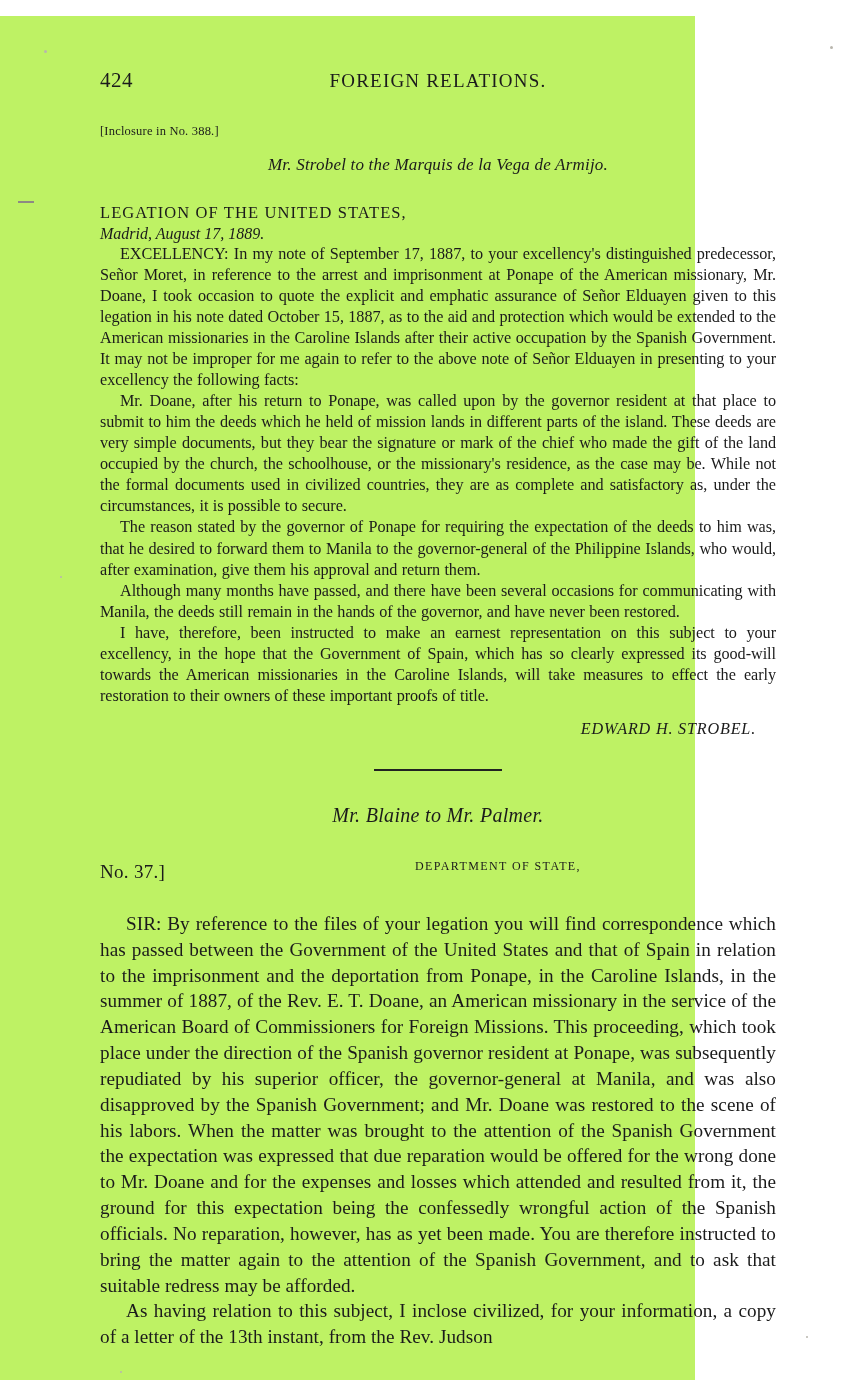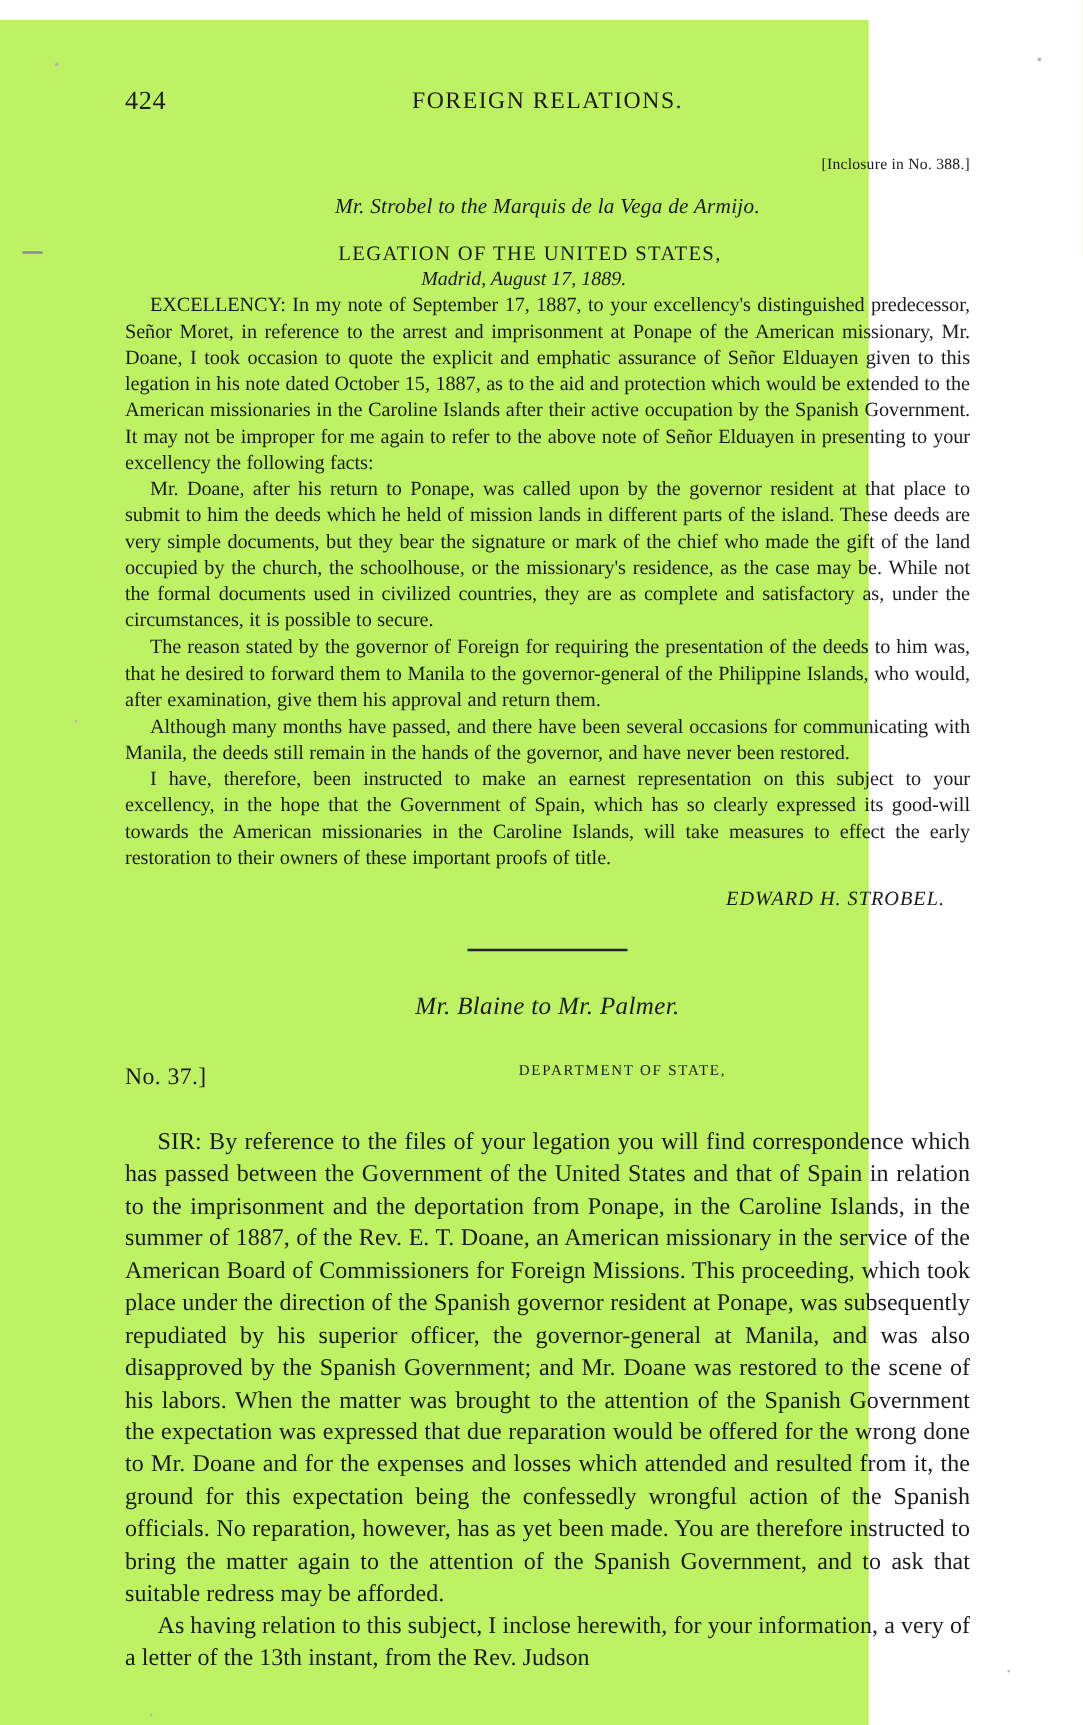--- a/index.html
+++ b/index.html
@@ -45,37 +45,37 @@
     position: absolute;
     left: 0;
     right: 0;
     top: 2px;
     text-align: center;
     font-size: 19px;
     letter-spacing: 1.2px;
   }
 
   .inclosure {
-    text-align: right;
+    text-align: left;
     font-size: 12.5px;
     margin-top: 22px;
     letter-spacing: 0.2px;
   }
 
   .doc-title {
     text-align: center;
     font-style: italic;
     font-size: 17px;
     margin-top: 16px;
     letter-spacing: 0.2px;
   }
 
   .dateline {
-    margin-top: 18px;
-    text-align: center;
+    margin-top: 28px;
+    text-align: left;
     padding-right: 28px;
     line-height: 1.25;
   }
   .dateline .place {
     font-size: 16.5px;
     letter-spacing: 1.1px;
   }
   .dateline .date {
     font-style: italic;
     font-size: 16px;
@@ -199,35 +199,35 @@
     <div class="doc-title">Mr. Strobel to the Marquis de la Vega de Armijo.</div>
 
     <div class="dateline">
       <div class="place sc">LEGATION OF THE UNITED STATES,</div>
       <div class="date">Madrid, August 17, 1889.</div>
     </div>
 
     <div class="body-sm">
       <p>EXCELLENCY: In my note of September 17, 1887, to your excellency's distinguished predecessor, Señor Moret, in reference to the arrest and imprisonment at Ponape of the American missionary, Mr. Doane, I took occasion to quote the explicit and emphatic assurance of Señor Elduayen given to this legation in his note dated October 15, 1887, as to the aid and protection which would be extended to the American missionaries in the Caroline Islands after their active occupation by the Spanish Government. It may not be improper for me again to refer to the above note of Señor Elduayen in presenting to your excellency the following facts:</p>
       <p>Mr. Doane, after his return to Ponape, was called upon by the governor resident at that place to submit to him the deeds which he held of mission lands in different parts of the island. These deeds are very simple documents, but they bear the signature or mark of the chief who made the gift of the land occupied by the church, the schoolhouse, or the missionary's residence, as the case may be. While not the formal documents used in civilized countries, they are as complete and satisfactory as, under the circumstances, it is possible to secure.</p>
-      <p>The reason stated by the governor of Foreign for requiring the presentation of the deeds to him was, that he desired to forward them to Manila to the governor-general of the Philippine Islands, who would, after examination, give them his approval and return them.</p>
+      <p>The reason stated by the governor of Ponape for requiring the expectation of the deeds to him was, that he desired to forward them to Manila to the governor-general of the Philippine Islands, who would, after examination, give them his approval and return them.</p>
       <p>Although many months have passed, and there have been several occasions for communicating with Manila, the deeds still remain in the hands of the governor, and have never been restored.</p>
       <p>I have, therefore, been instructed to make an earnest representation on this subject to your excellency, in the hope that the Government of Spain, which has so clearly expressed its good-will towards the American missionaries in the Caroline Islands, will take measures to effect the early restoration to their owners of these important proofs of title.</p>
     </div>
 
     <div class="signature sc">EDWARD H. STROBEL.</div>
 
     <div class="rule"></div>
 
     <div class="doc-title2">Mr. Blaine to Mr. Palmer.</div>
 
     <div class="desp-head">
       <div class="desp-no">No. 37.]</div>
       <div class="desp-place sc">DEPARTMENT OF STATE,</div>
     </div>
 
     <div class="body-lg">
       <p>SIR: By reference to the files of your legation you will find correspondence which has passed between the Government of the United States and that of Spain in relation to the imprisonment and the deportation from Ponape, in the Caroline Islands, in the summer of 1887, of the Rev. E. T. Doane, an American missionary in the service of the American Board of Commissioners for Foreign Missions. This proceeding, which took place under the direction of the Spanish governor resident at Ponape, was subsequently repudiated by his superior officer, the governor-general at Manila, and was also disapproved by the Spanish Government; and Mr. Doane was restored to the scene of his labors. When the matter was brought to the attention of the Spanish Government the expectation was expressed that due reparation would be offered for the wrong done to Mr. Doane and for the expenses and losses which attended and resulted from it, the ground for this expectation being the confessedly wrongful action of the Spanish officials. No reparation, however, has as yet been made. You are therefore instructed to bring the matter again to the attention of the Spanish Government, and to ask that suitable redress may be afforded.</p>
-      <p>As having relation to this subject, I inclose herewith, for your information, a very of a letter of the 13th instant, from the Rev. Judson</p>
+      <p>As having relation to this subject, I inclose civilized, for your information, a copy of a letter of the 13th instant, from the Rev. Judson</p>
     </div>
 
   </div>
 </div>
 
 </body></html>

